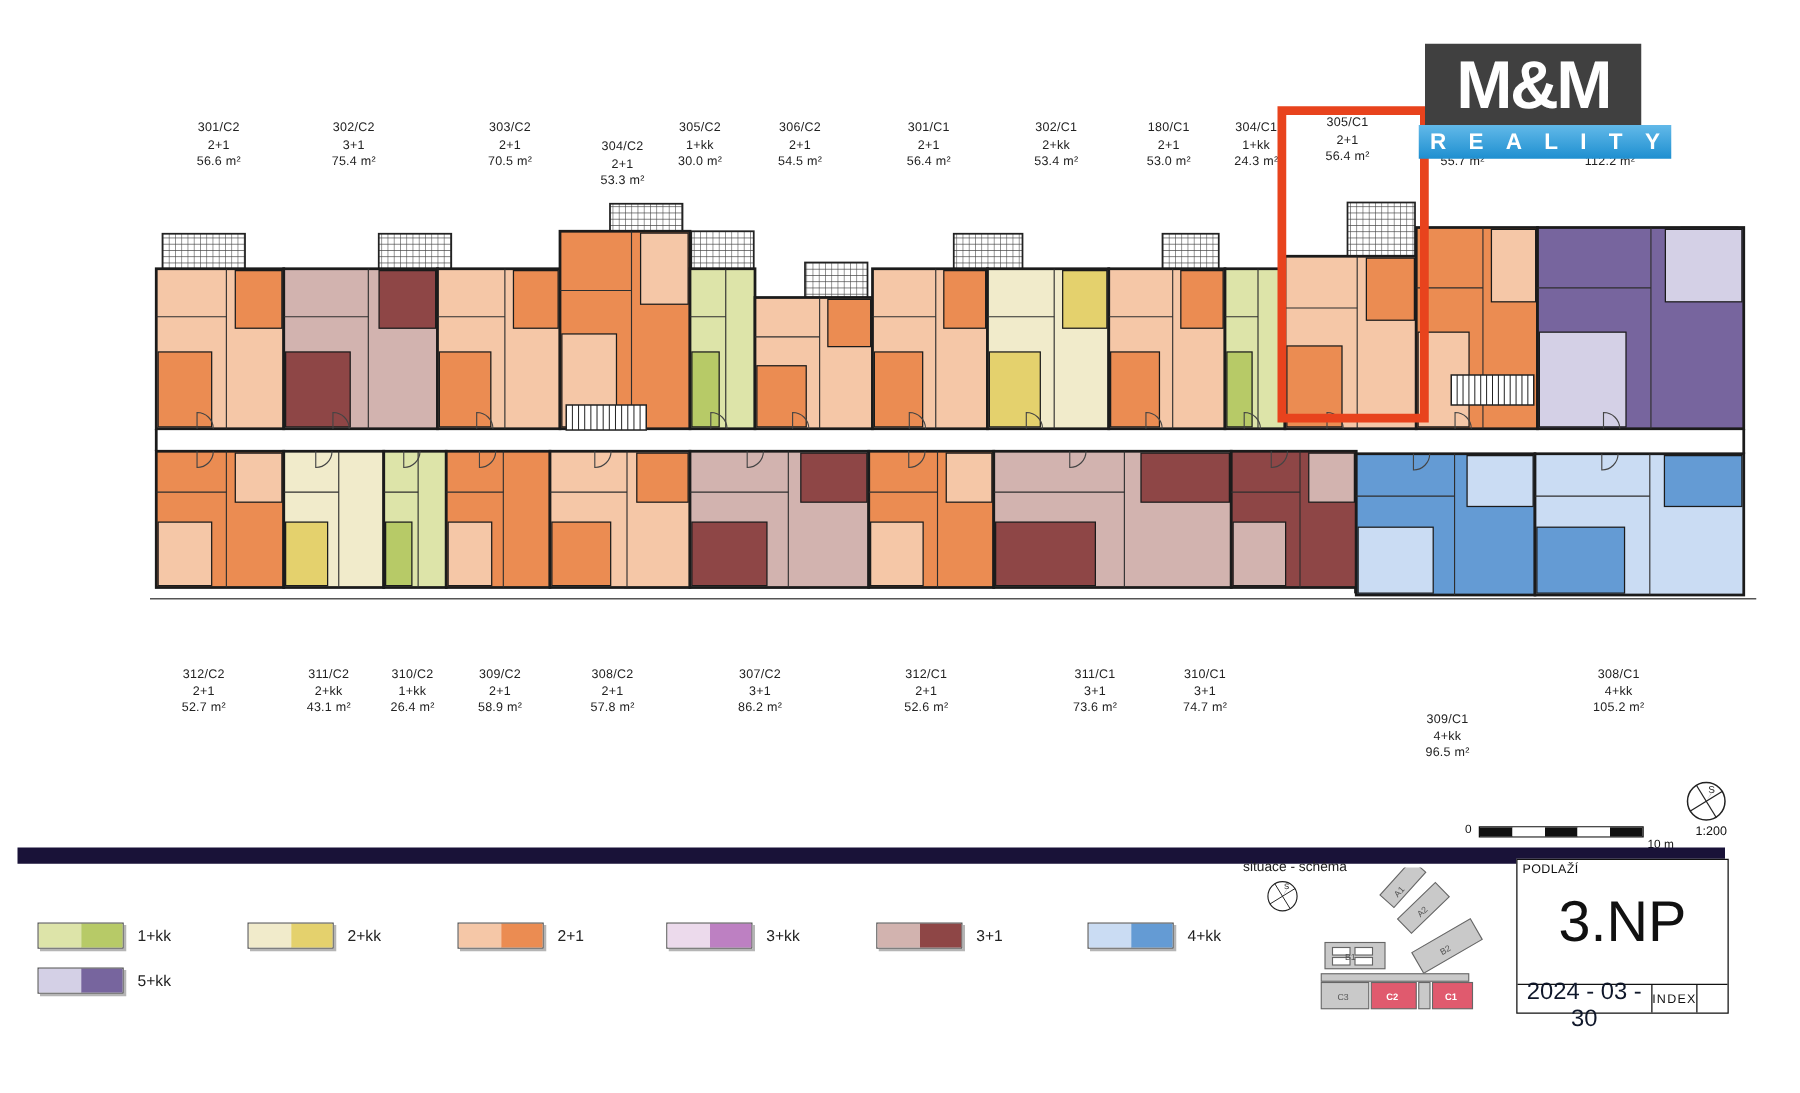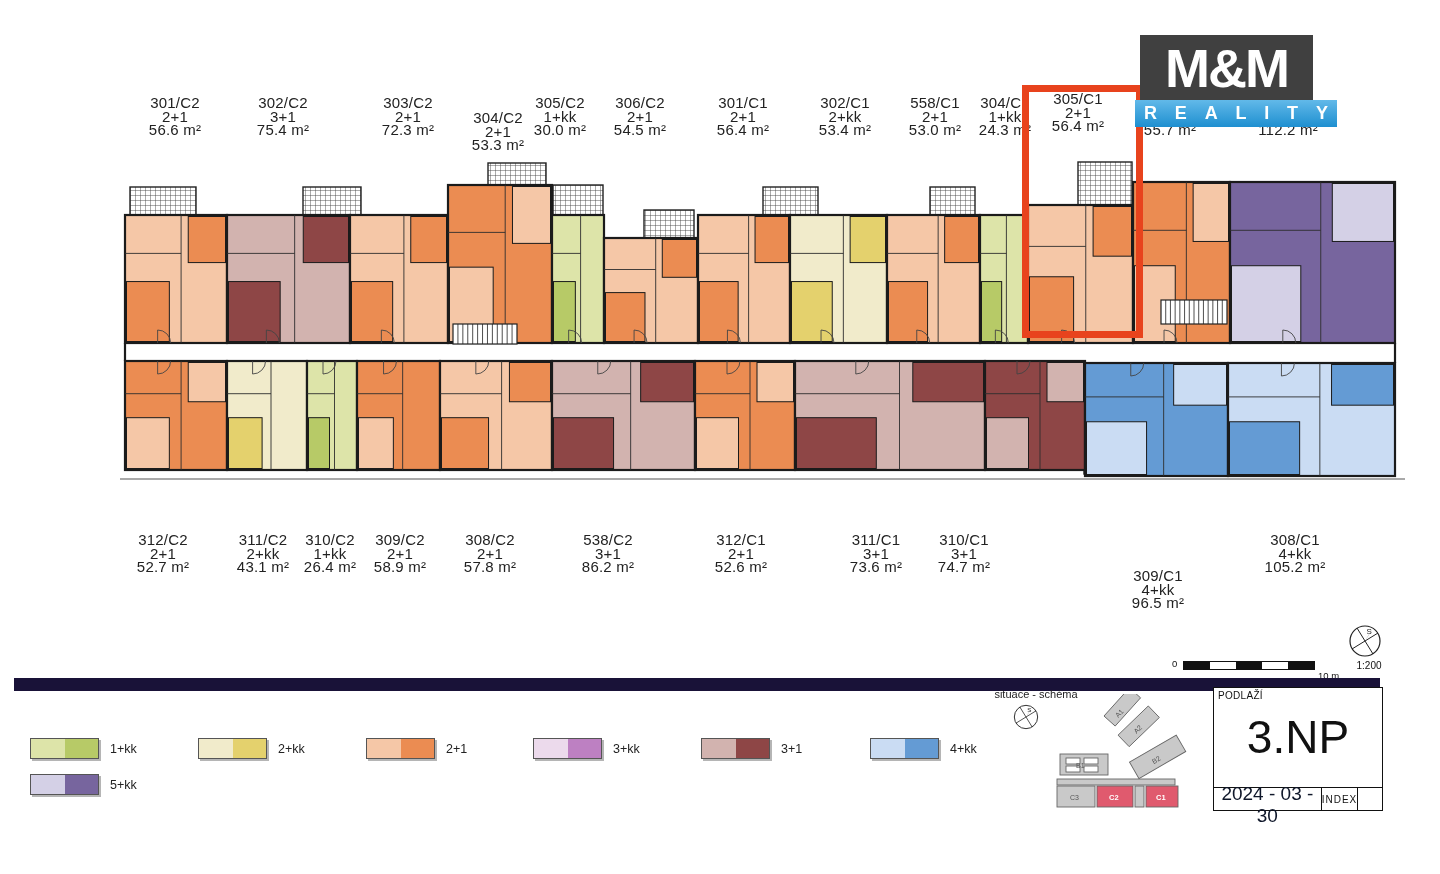--- a/index.html
+++ b/index.html
@@ -1,20 +1,20 @@
 <!DOCTYPE html>
 <html><head>
 <meta charset="utf-8">
 <style>
   html,body{margin:0;padding:0;background:#fff;}
   #stage{position:relative;width:1440px;height:874px;background:#fff;overflow:hidden;
          font-family:"Liberation Sans",sans-serif;color:#1a1a1a;}
   .abs{position:absolute;}
   
-  .unit-label{position:absolute;width:96px;text-align:center;font-size:15px;
+  .unit-label{position:absolute;width:96px;text-align:center;font-size:10px;
               line-height:13.5px;color:#222;letter-spacing:.2px;z-index:2;}
   
   #highlight-box{position:absolute;left:1022px;top:85px;width:121px;height:253px;
                  border:7px solid #e8431d;box-sizing:border-box;z-index:3;background:transparent;}
   
   #logo{position:absolute;left:1135px;top:35px;width:202px;height:92px;z-index:4;}
   #logo .mm{position:absolute;left:5px;top:0;width:173px;height:65px;background:#404040;
             display:flex;align-items:center;justify-content:center;}
   #logo .mm span{color:#fff;font-weight:bold;font-size:54px;letter-spacing:-2px;}
   #logo .reality{position:absolute;left:0;top:65px;width:202px;height:27px;
@@ -307,21 +307,21 @@
         <div>56.6 m²</div>
       </div>
       <div class="unit-label" style="left: 235px; top: 96px;">
         <div>302/C2</div>
         <div>3+1</div>
         <div>75.4 m²</div>
       </div>
       <div class="unit-label" style="left: 360px; top: 96px;">
         <div>303/C2</div>
         <div>2+1</div>
-        <div>72.3 m²</div>
+        <div>70.5 m²</div>
       </div>
       <div class="unit-label" style="left: 450px; top: 96px; margin-top: 15px;">
         <div>304/C2</div>
         <div>2+1</div>
         <div>53.3 m²</div>
       </div>
       <div class="unit-label" style="left: 512px; top: 96px;">
         <div>305/C2</div>
         <div>1+kk</div>
         <div>30.0 m²</div>
@@ -335,21 +335,21 @@
         <div>301/C1</div>
         <div>2+1</div>
         <div>56.4 m²</div>
       </div>
       <div class="unit-label" style="left: 797px; top: 96px;">
         <div>302/C1</div>
         <div>2+kk</div>
         <div>53.4 m²</div>
       </div>
       <div class="unit-label" style="left: 887px; top: 96px;">
-        <div>558/C1</div>
+        <div>180/C1</div>
         <div>2+1</div>
         <div>53.0 m²</div>
       </div>
       <div class="unit-label" style="left: 957px; top: 96px;">
         <div>304/C1</div>
         <div>1+kk</div>
         <div>24.3 m²</div>
       </div>
       <div class="unit-label" style="left: 1030px; top: 92px;">
         <div>305/C1</div>
@@ -385,21 +385,21 @@
         <div>309/C2</div>
         <div>2+1</div>
         <div>58.9 m²</div>
       </div>
       <div class="unit-label" style="left: 442px; top: 533px;">
         <div>308/C2</div>
         <div>2+1</div>
         <div>57.8 m²</div>
       </div>
       <div class="unit-label" style="left: 560px; top: 533px;">
-        <div>538/C2</div>
+        <div>307/C2</div>
         <div>3+1</div>
         <div>86.2 m²</div>
       </div>
       <div class="unit-label" style="left: 693px; top: 533px;">
         <div>312/C1</div>
         <div>2+1</div>
         <div>52.6 m²</div>
       </div>
       <div class="unit-label" style="left: 828px; top: 533px;">
         <div>311/C1</div>

